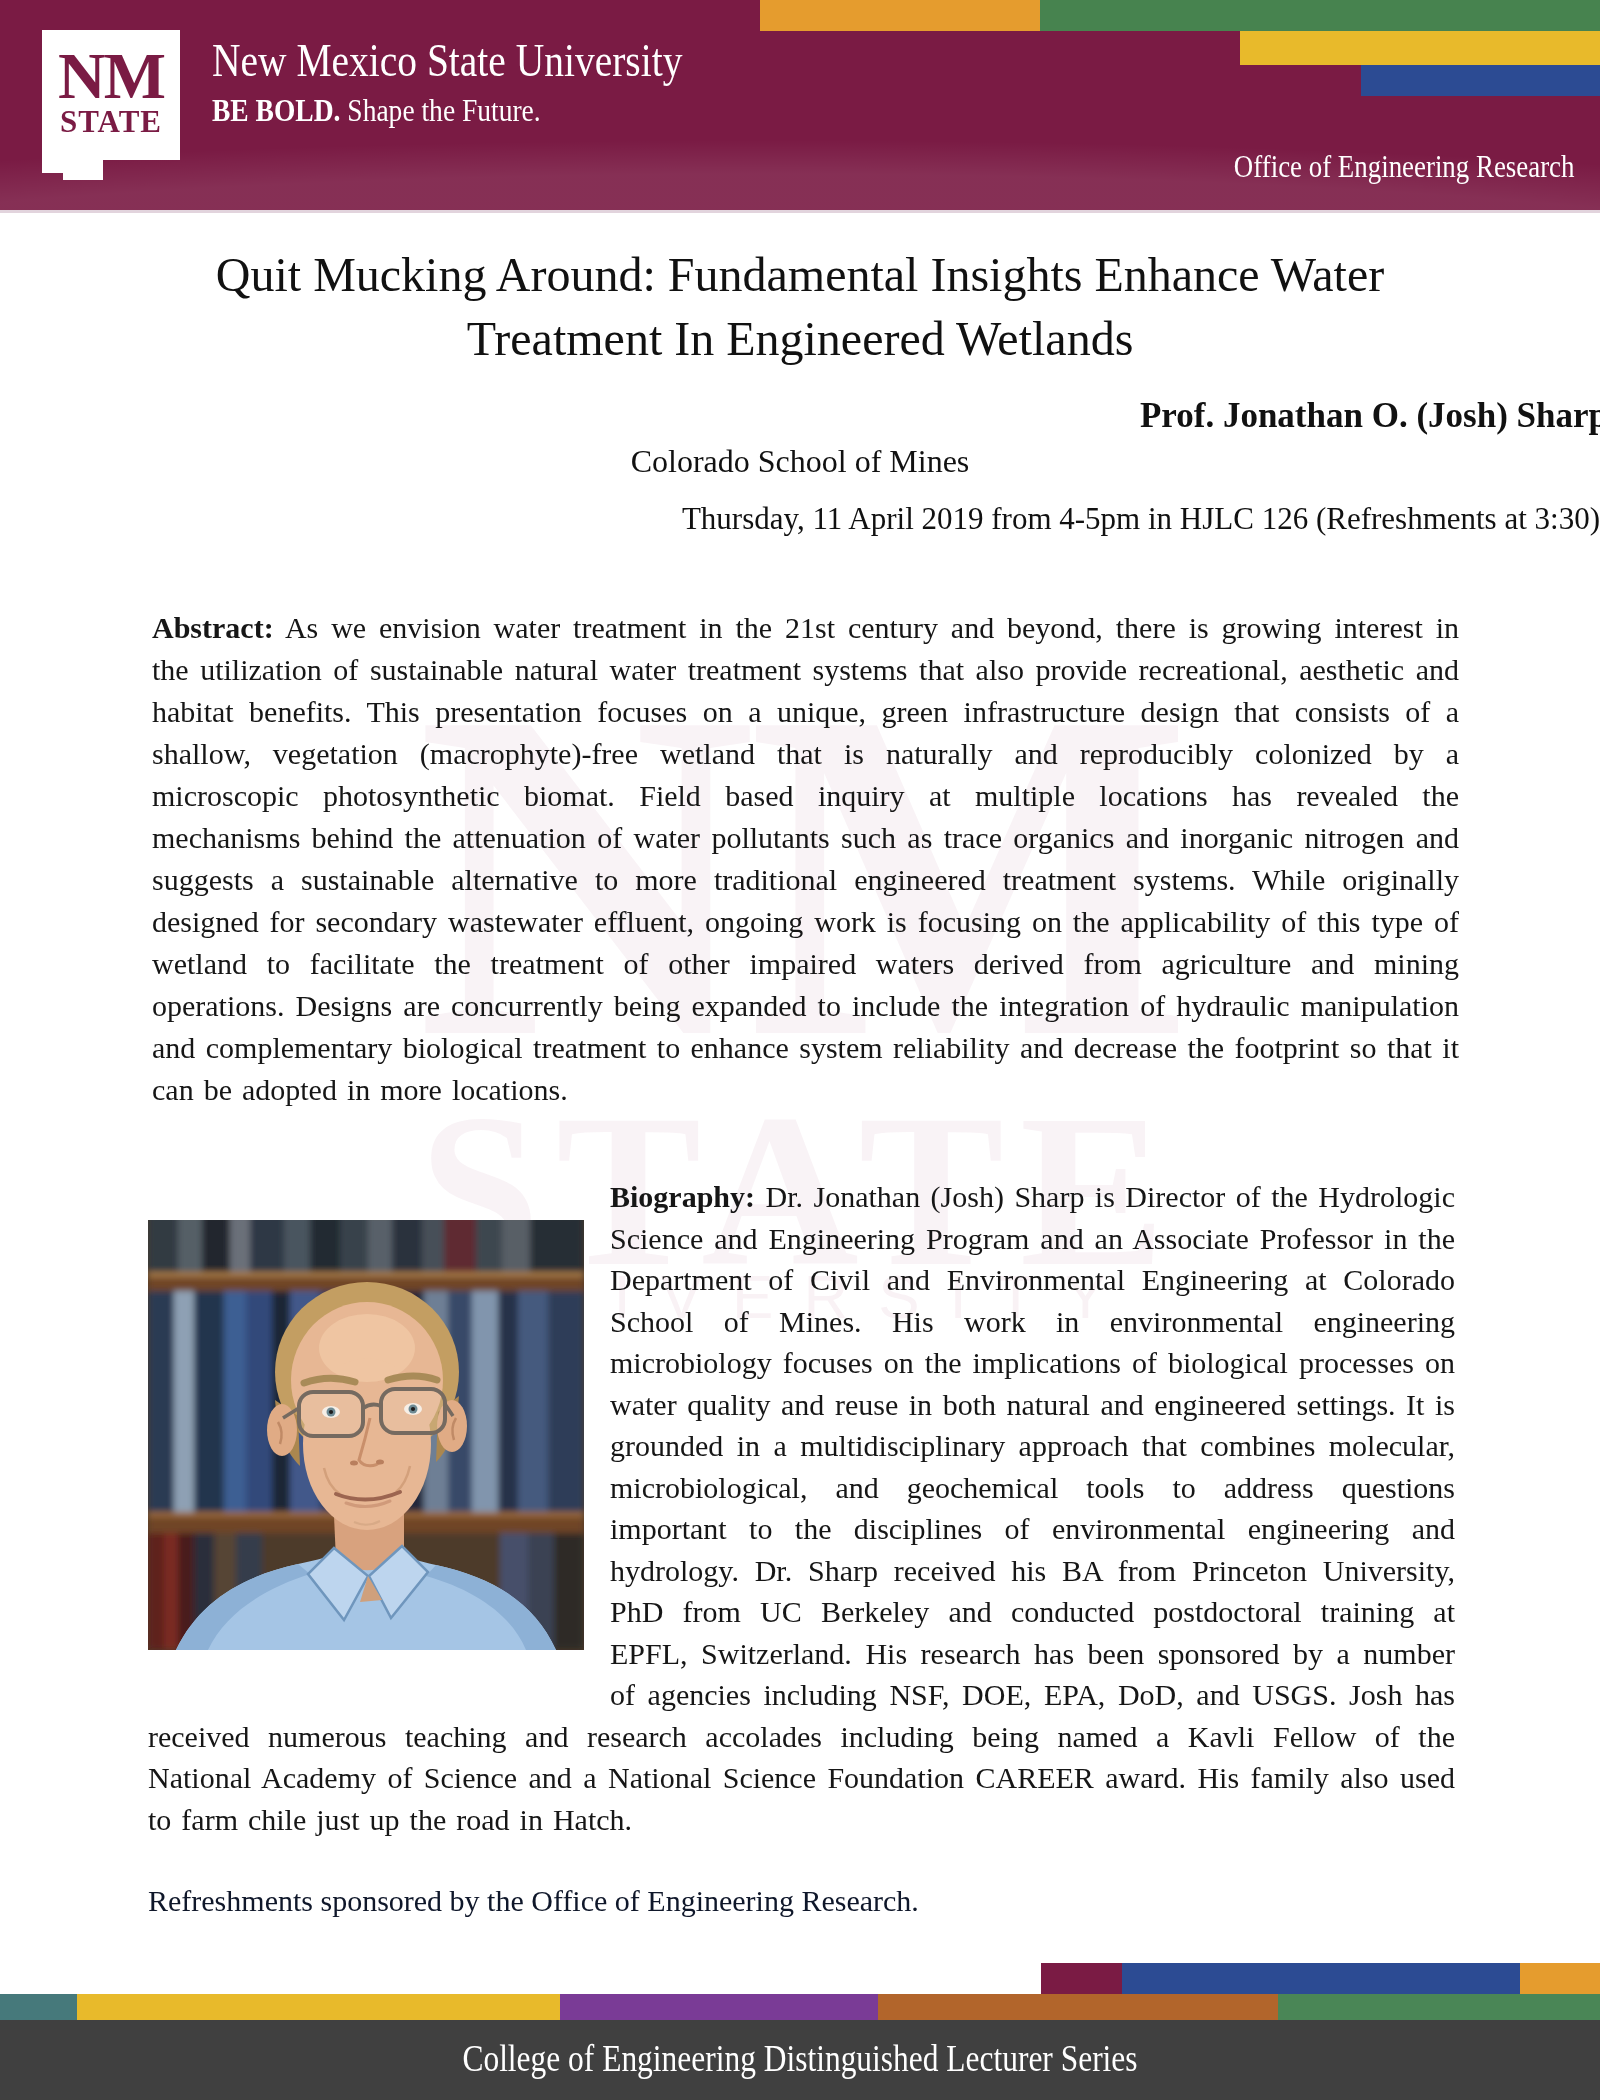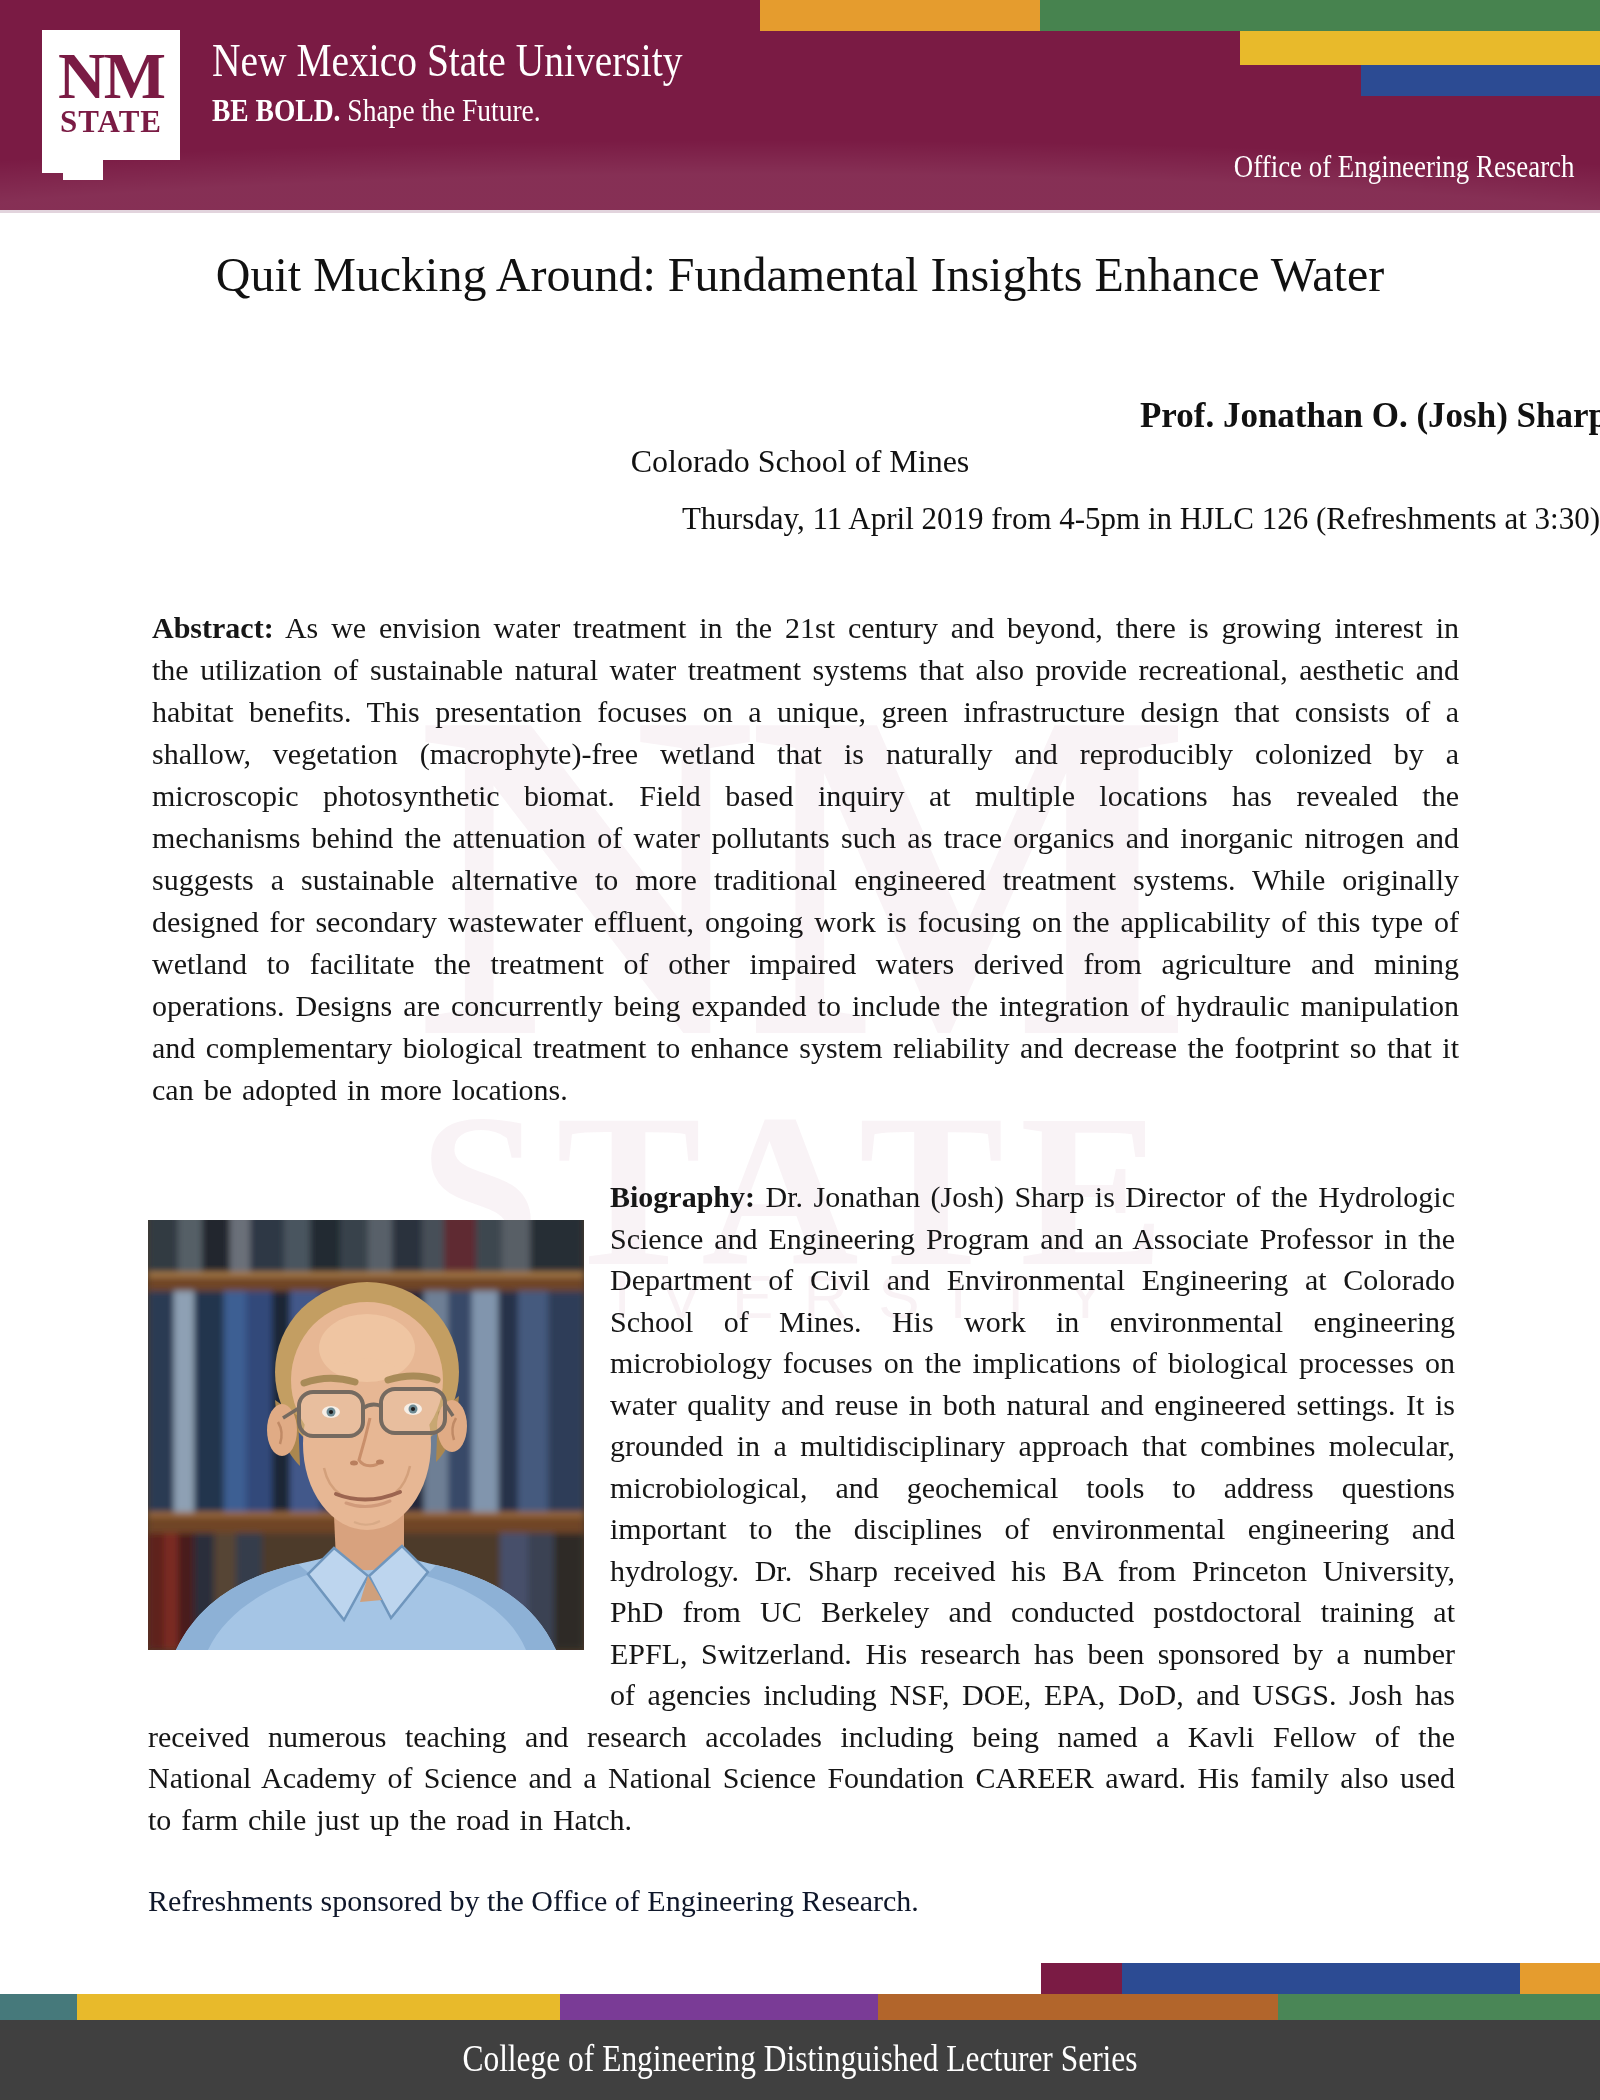--- a/index.html
+++ b/index.html
@@ -120,20 +120,21 @@
 
   <div class="bar t-orange"></div>
   <div class="bar t-green"></div>
   <div class="bar t-yellow"></div>
   <div class="bar t-blue"></div>
 
   <div class="content">
 
     <div class="talk-title">
       <div>Quit Mucking Around: Fundamental Insights Enhance Water</div>
+      <div>Treatment In Engineered Wetlands</div>
     </div>
 
     <div class="speaker">Prof. Jonathan O. (Josh) Sharp</div>
     <div class="affiliation">Colorado School of Mines</div>
     <div class="datetime">Thursday, 11 April 2019 from 4-5pm in HJLC 126 (Refreshments at 3:30)</div>
 
     <p class="abstract"><b>Abstract:</b> <span>As we envision water treatment in the 21st century and beyond, there is growing interest in the utilization of sustainable natural water treatment systems that also provide recreational, aesthetic and habitat benefits. This presentation focuses on a unique, green infrastructure design that consists of a shallow, vegetation (macrophyte)-free wetland that is naturally and reproducibly colonized by a microscopic photosynthetic biomat. Field based inquiry at multiple locations has revealed the mechanisms behind the attenuation of water pollutants such as trace organics and inorganic nitrogen and suggests a sustainable alternative to more traditional engineered treatment systems. While originally designed for secondary wastewater effluent, ongoing work is focusing on the applicability of this type of wetland to facilitate the treatment of other impaired waters derived from agriculture and mining operations. Designs are concurrently being expanded to include the integration of hydraulic manipulation and complementary biological treatment to enhance system reliability and decrease the footprint so that it can be adopted in more locations.</span></p>
 
     <p class="bio">
       <svg class="photo" viewBox="0 0 436 430" width="436" height="430" preserveAspectRatio="none">

